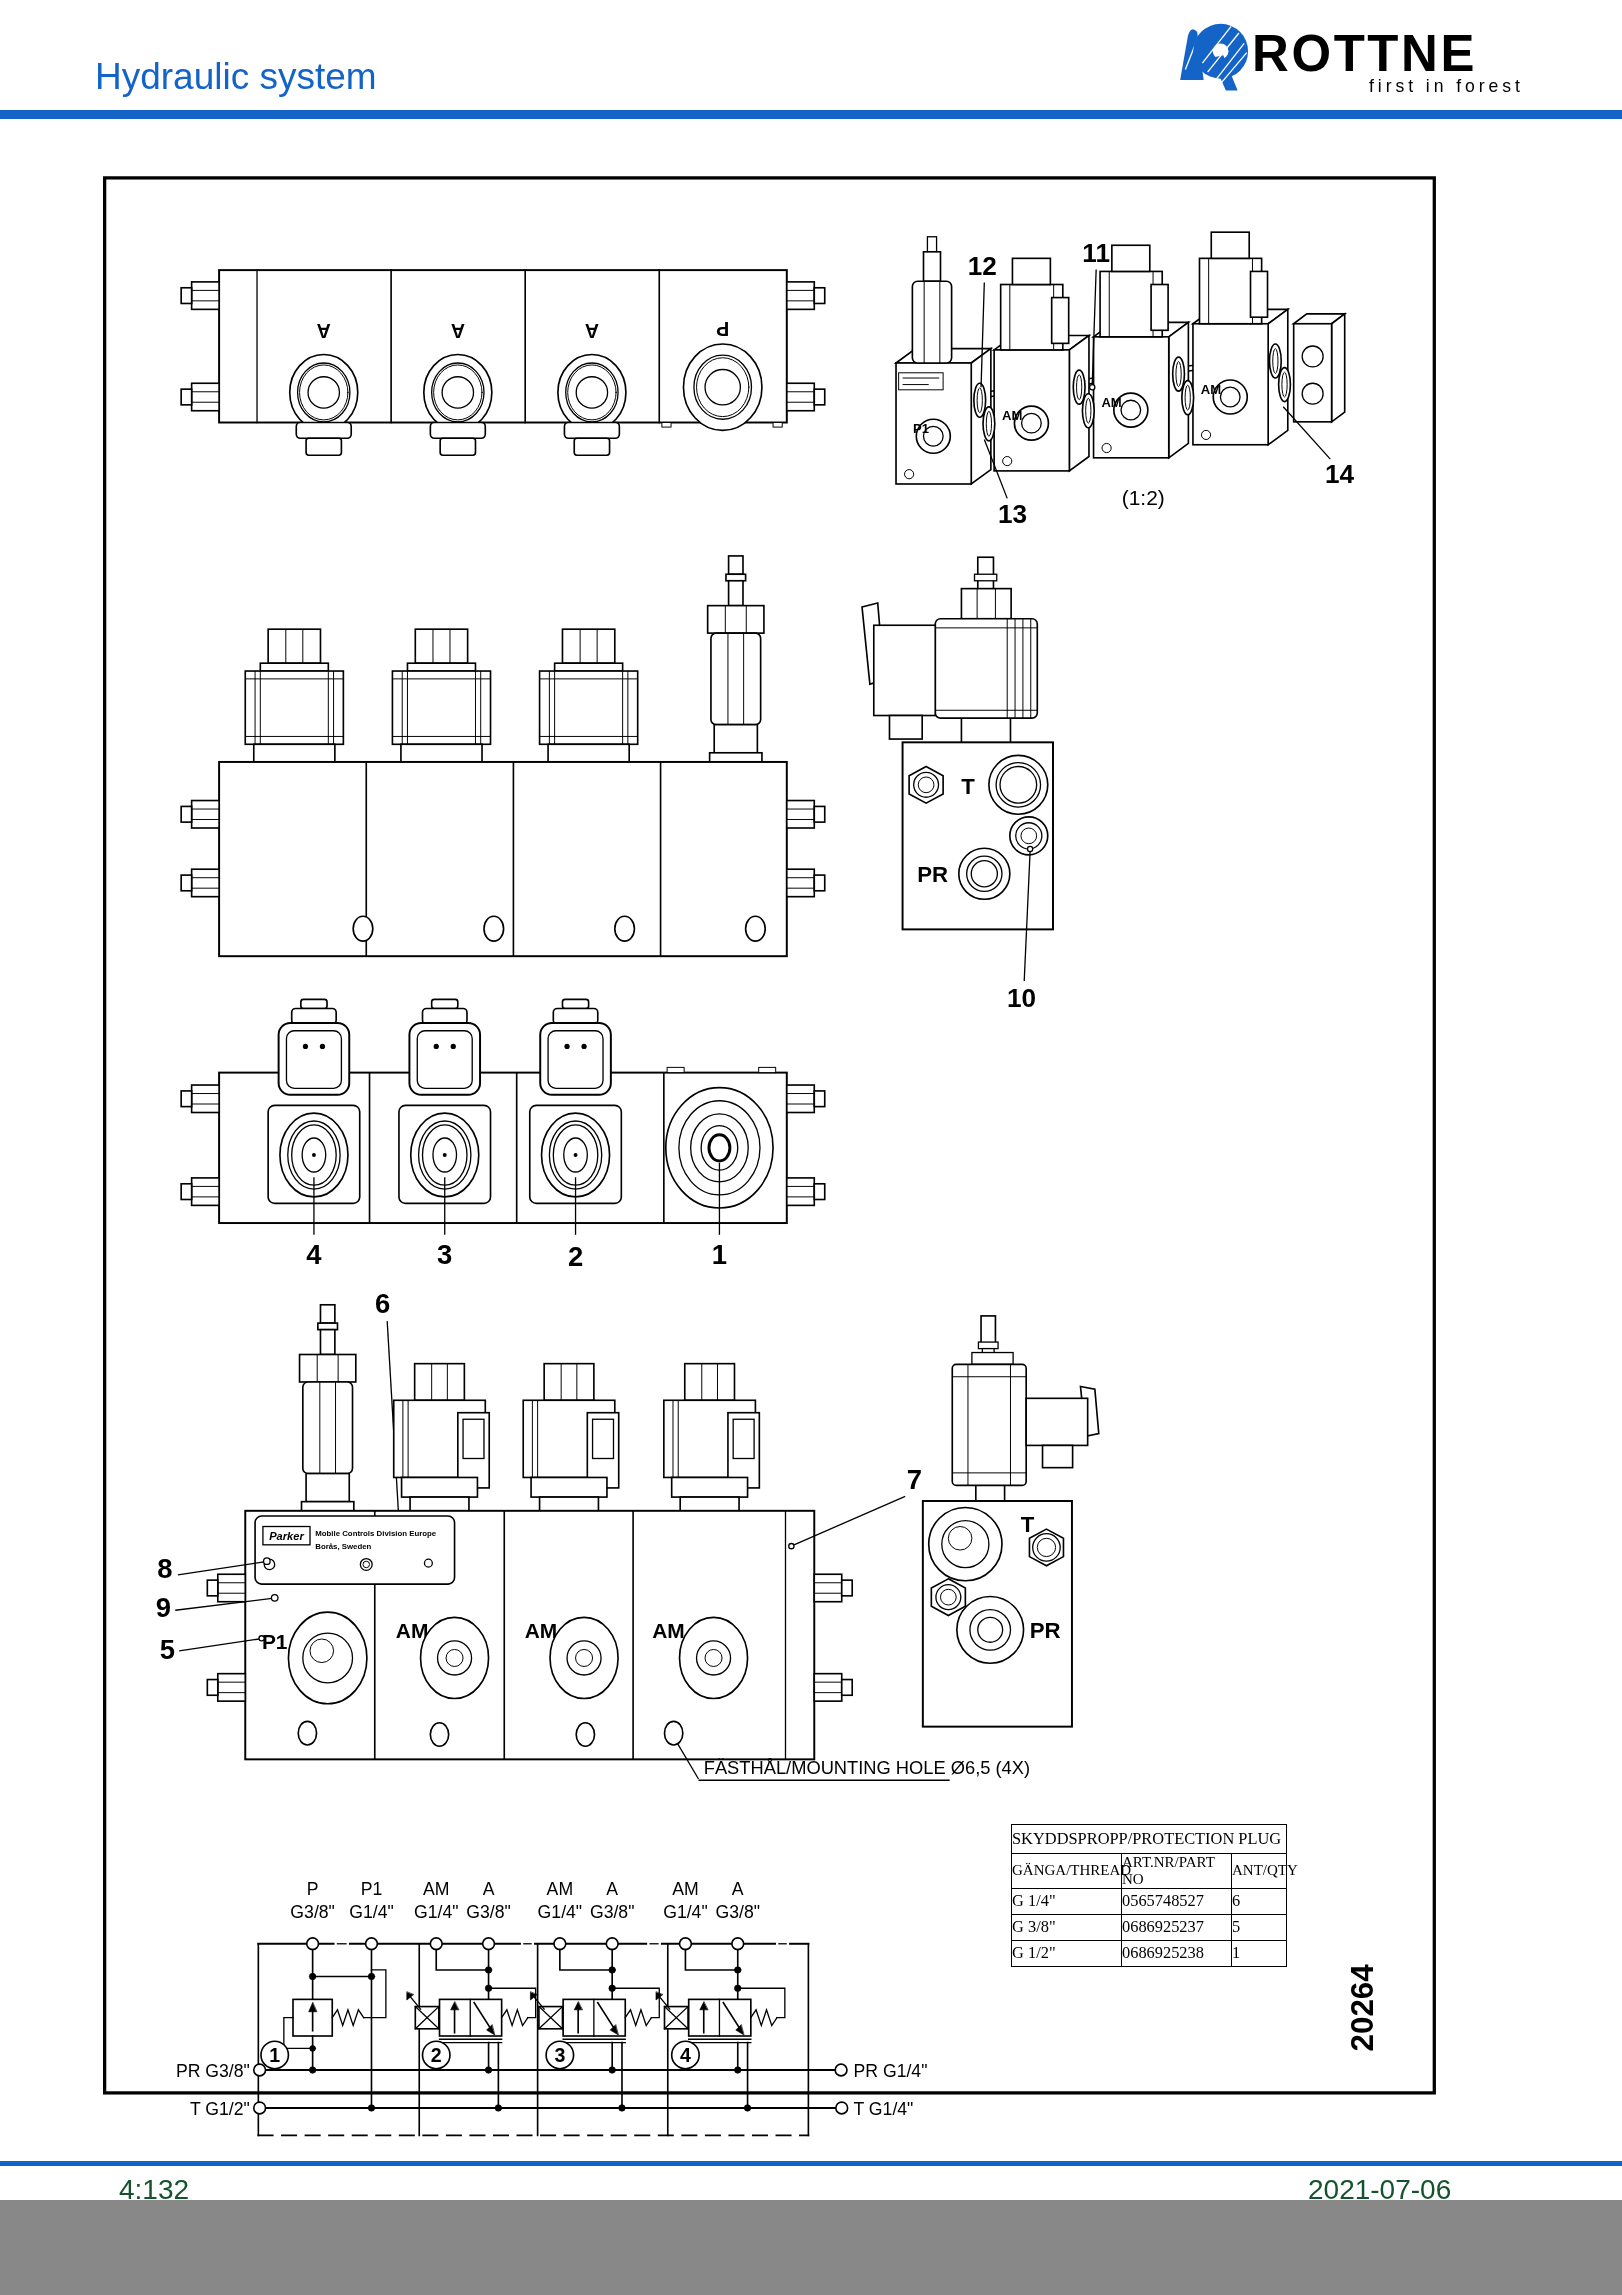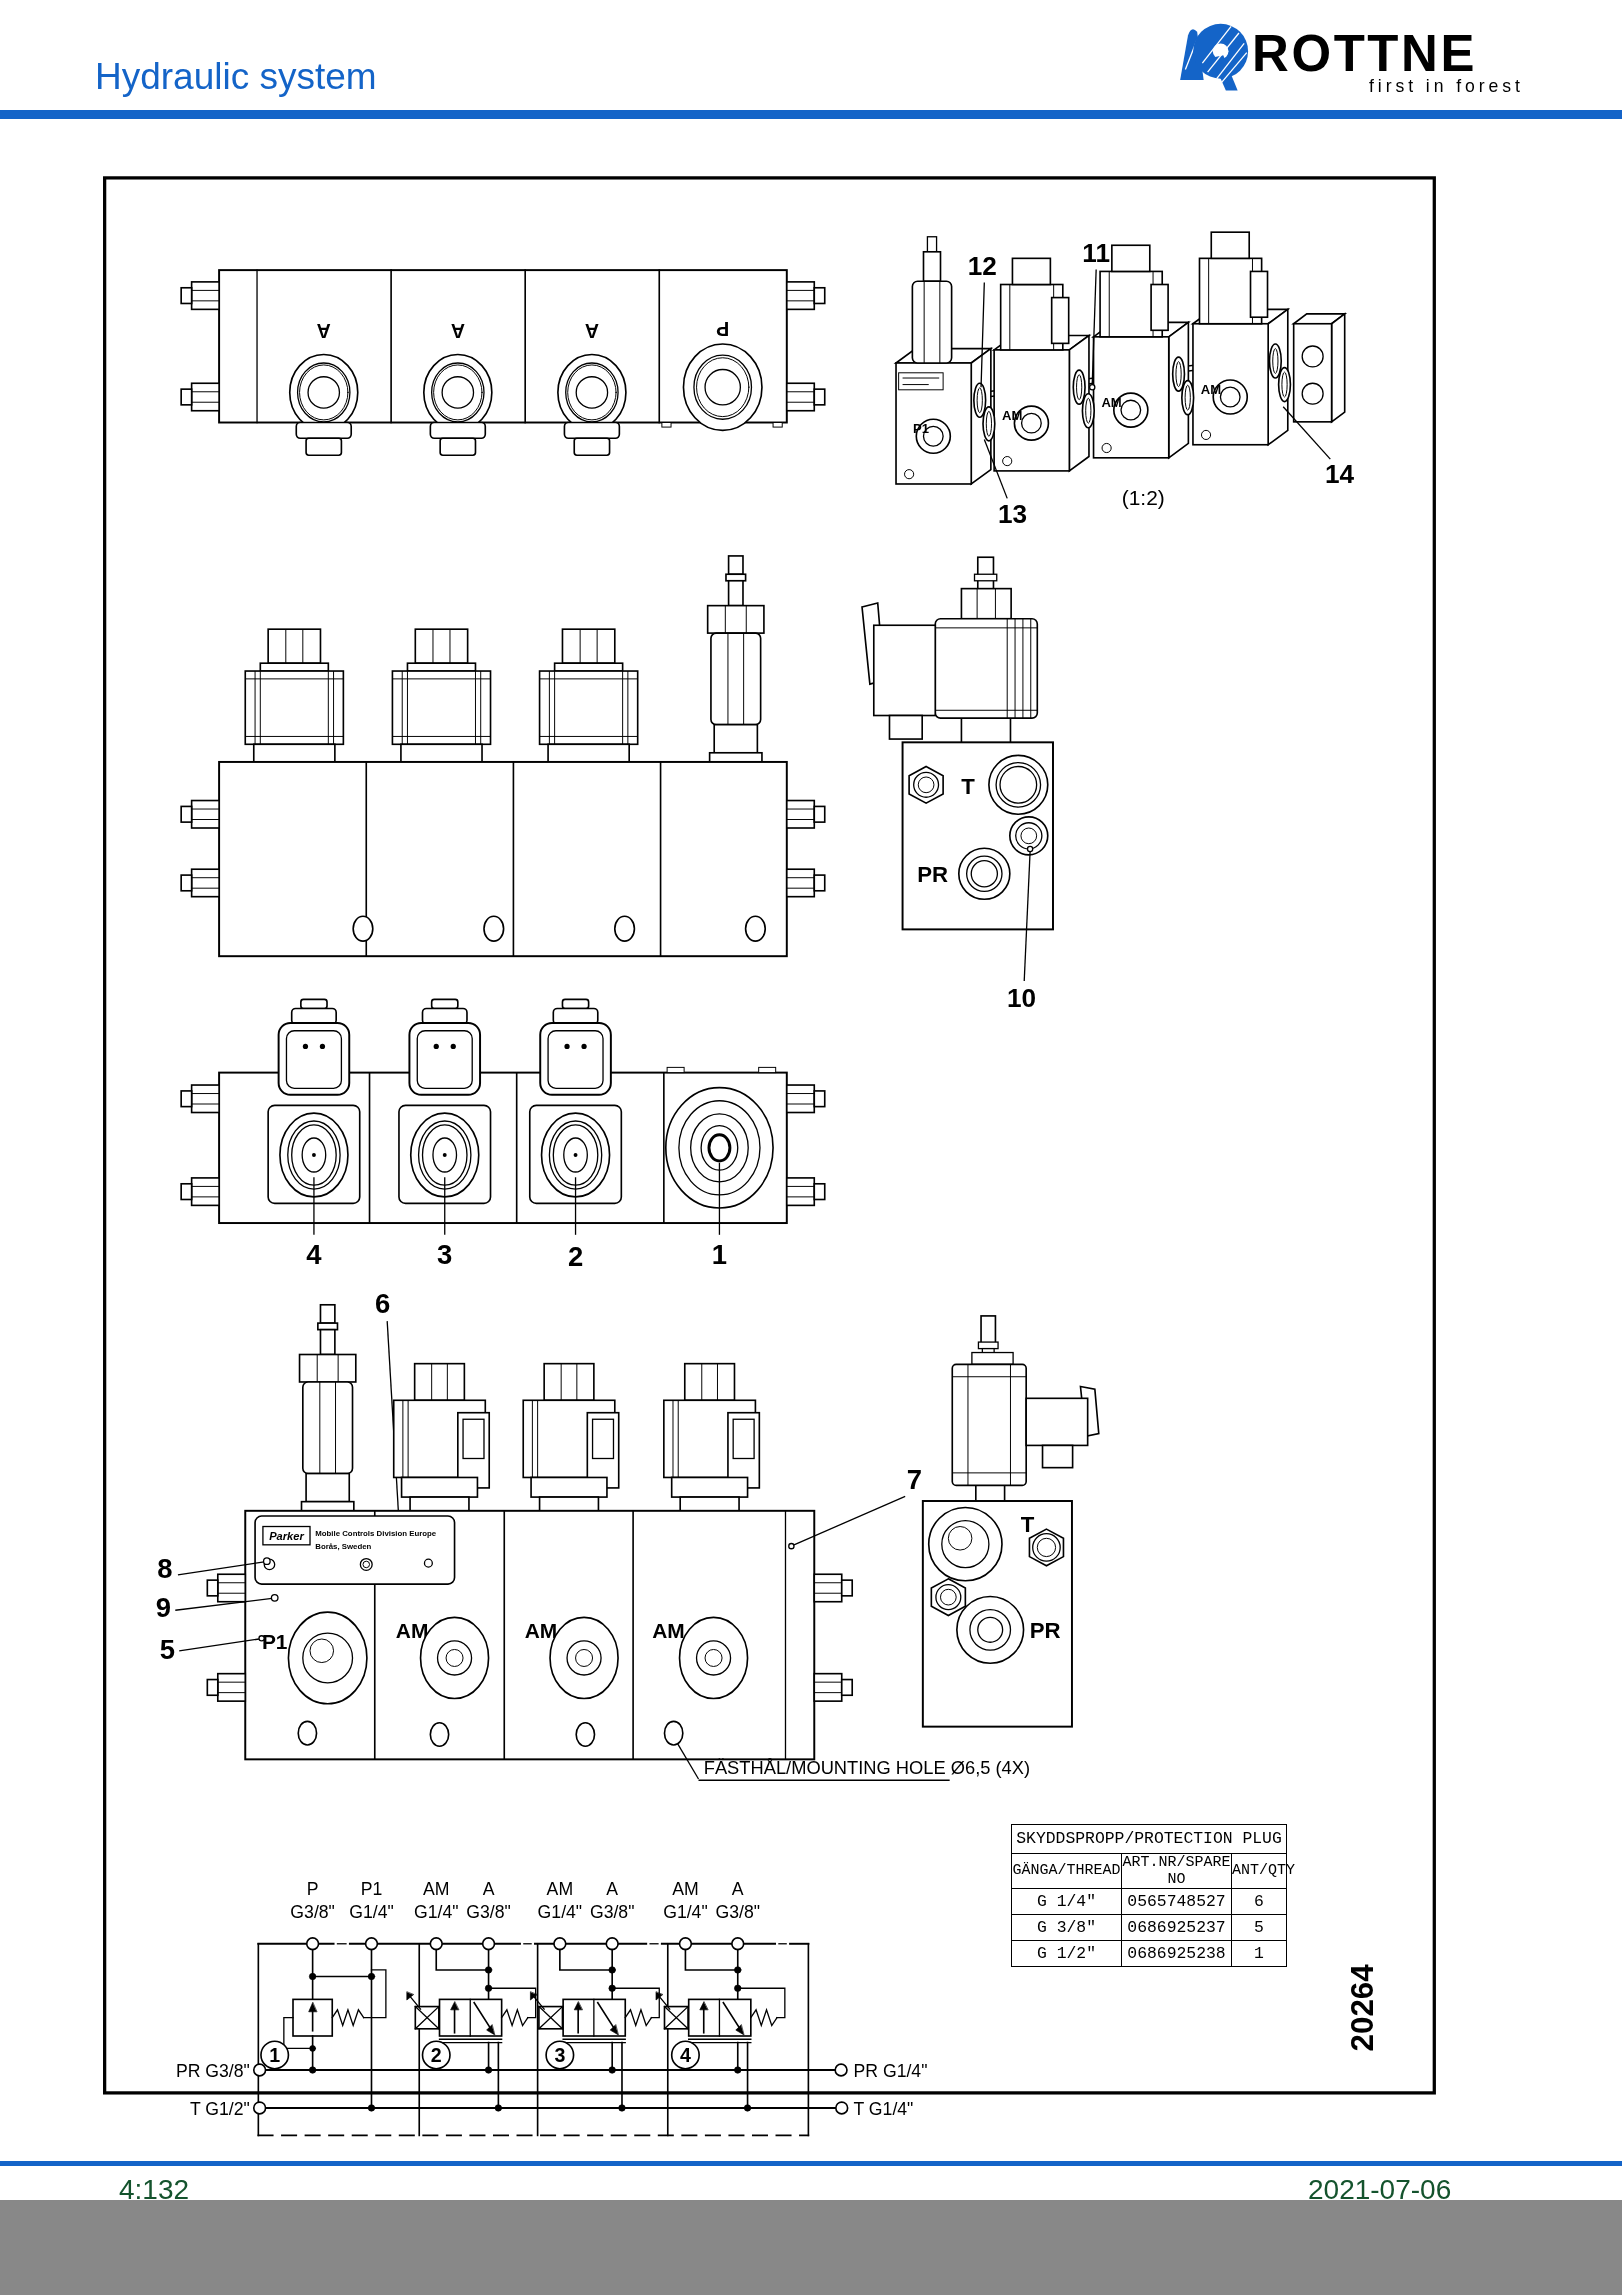--- a/index.html
+++ b/index.html
@@ -6,22 +6,22 @@
   .page{position:relative;width:1622px;height:2200px;background:#fff;overflow:hidden;
         font-family:"Liberation Sans",sans-serif;}
   .page-title{position:absolute;left:95px;top:56px;font-size:37px;font-weight:400;
         color:#1464c8;margin:0;letter-spacing:0;}
   .head-rule{position:absolute;left:0;top:110px;width:1622px;height:8.5px;background:#1464c8;}
   .logo{position:absolute;left:1171px;top:17px;width:358px;height:79px;}
   .drawing-svg{position:absolute;left:0;top:0;width:1622px;height:2295px;}
   svg text{font-family:"Liberation Sans",sans-serif;fill:#000;}
   .plug-table{position:absolute;left:1011px;top:1824px;width:276px;}
   .plug-table table{border-collapse:collapse;table-layout:fixed;width:275px;}
-  .plug-table td{border:1.3px solid #000;text-align:center;padding:0;color:#000;
-        font-family:Liberation Mono, monospace;}
+  .plug-table td{border:1.3px solid #000;text-align:left;padding:0;color:#000;
+        font-family:Liberation Serif, serif;}
   .plug-table .t-title td{font-size:16.4px;height:27.5px;}
   .plug-table .t-head td{font-size:15px;height:23.6px;}
   .plug-table .t-row td{font-size:16.4px;height:25px;}
   .foot-rule{position:absolute;left:0;top:2161px;width:1622px;height:4.6px;background:#1464c8;}
   .footer-text{position:absolute;top:2174px;font-size:28px;color:#14532d;white-space:nowrap;}
   .ft-page{left:119px;}
   .ft-title{left:241px;}
   .ft-date{left:1308px;}
 </style>
 </head>
@@ -618,21 +618,21 @@
           <col style="width:110px">
           <col style="width:110px">
           <col style="width:55px">
         </colgroup>
       <tbody>
           <tr class="t-title">
         <td colspan="3">SKYDDSPROPP/PROTECTION PLUG</td>
       </tr>
       <tr class="t-head">
         <td>GÄNGA/THREAD</td>
-        <td>ART.NR/SPARE NO</td>
+        <td>ART.NR/PART NO</td>
         <td>ANT/QTY</td>
       </tr>
       <tr class="t-row">
         <td>G 1/4"</td>
         <td>0565748527</td>
         <td>6</td>
       </tr>
       <tr class="t-row">
         <td>G 3/8"</td>
         <td>0686925237</td>

